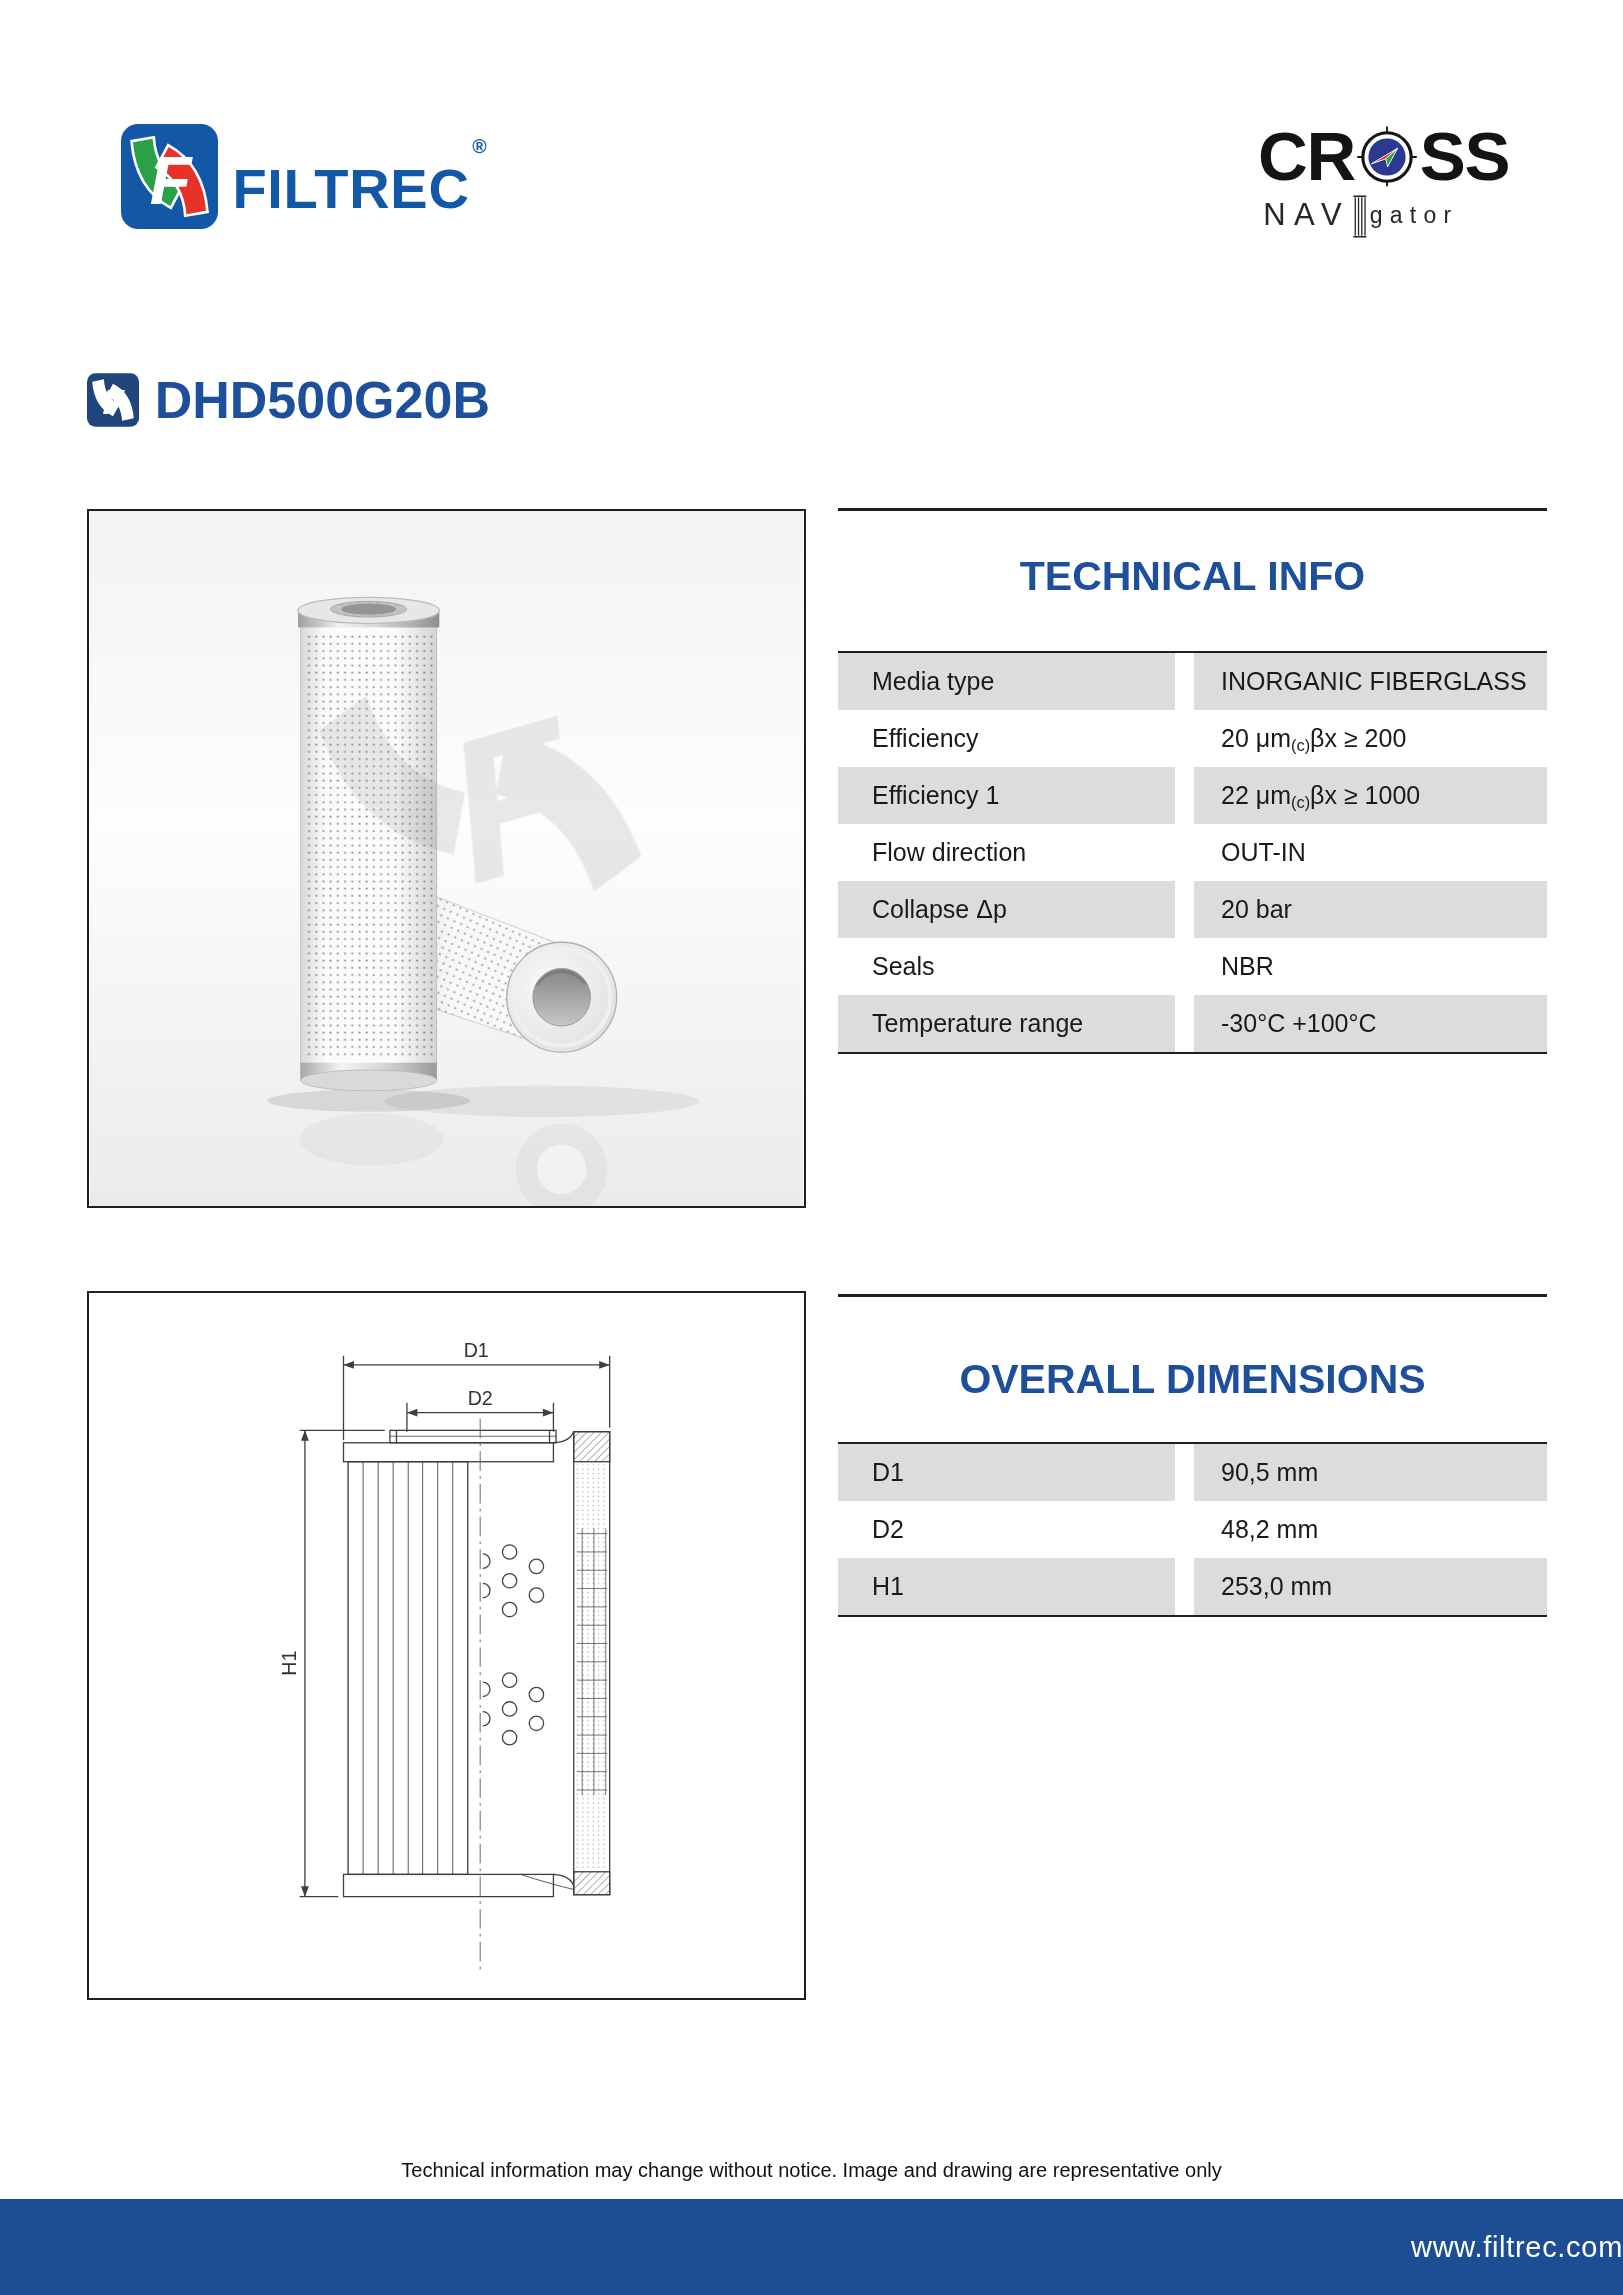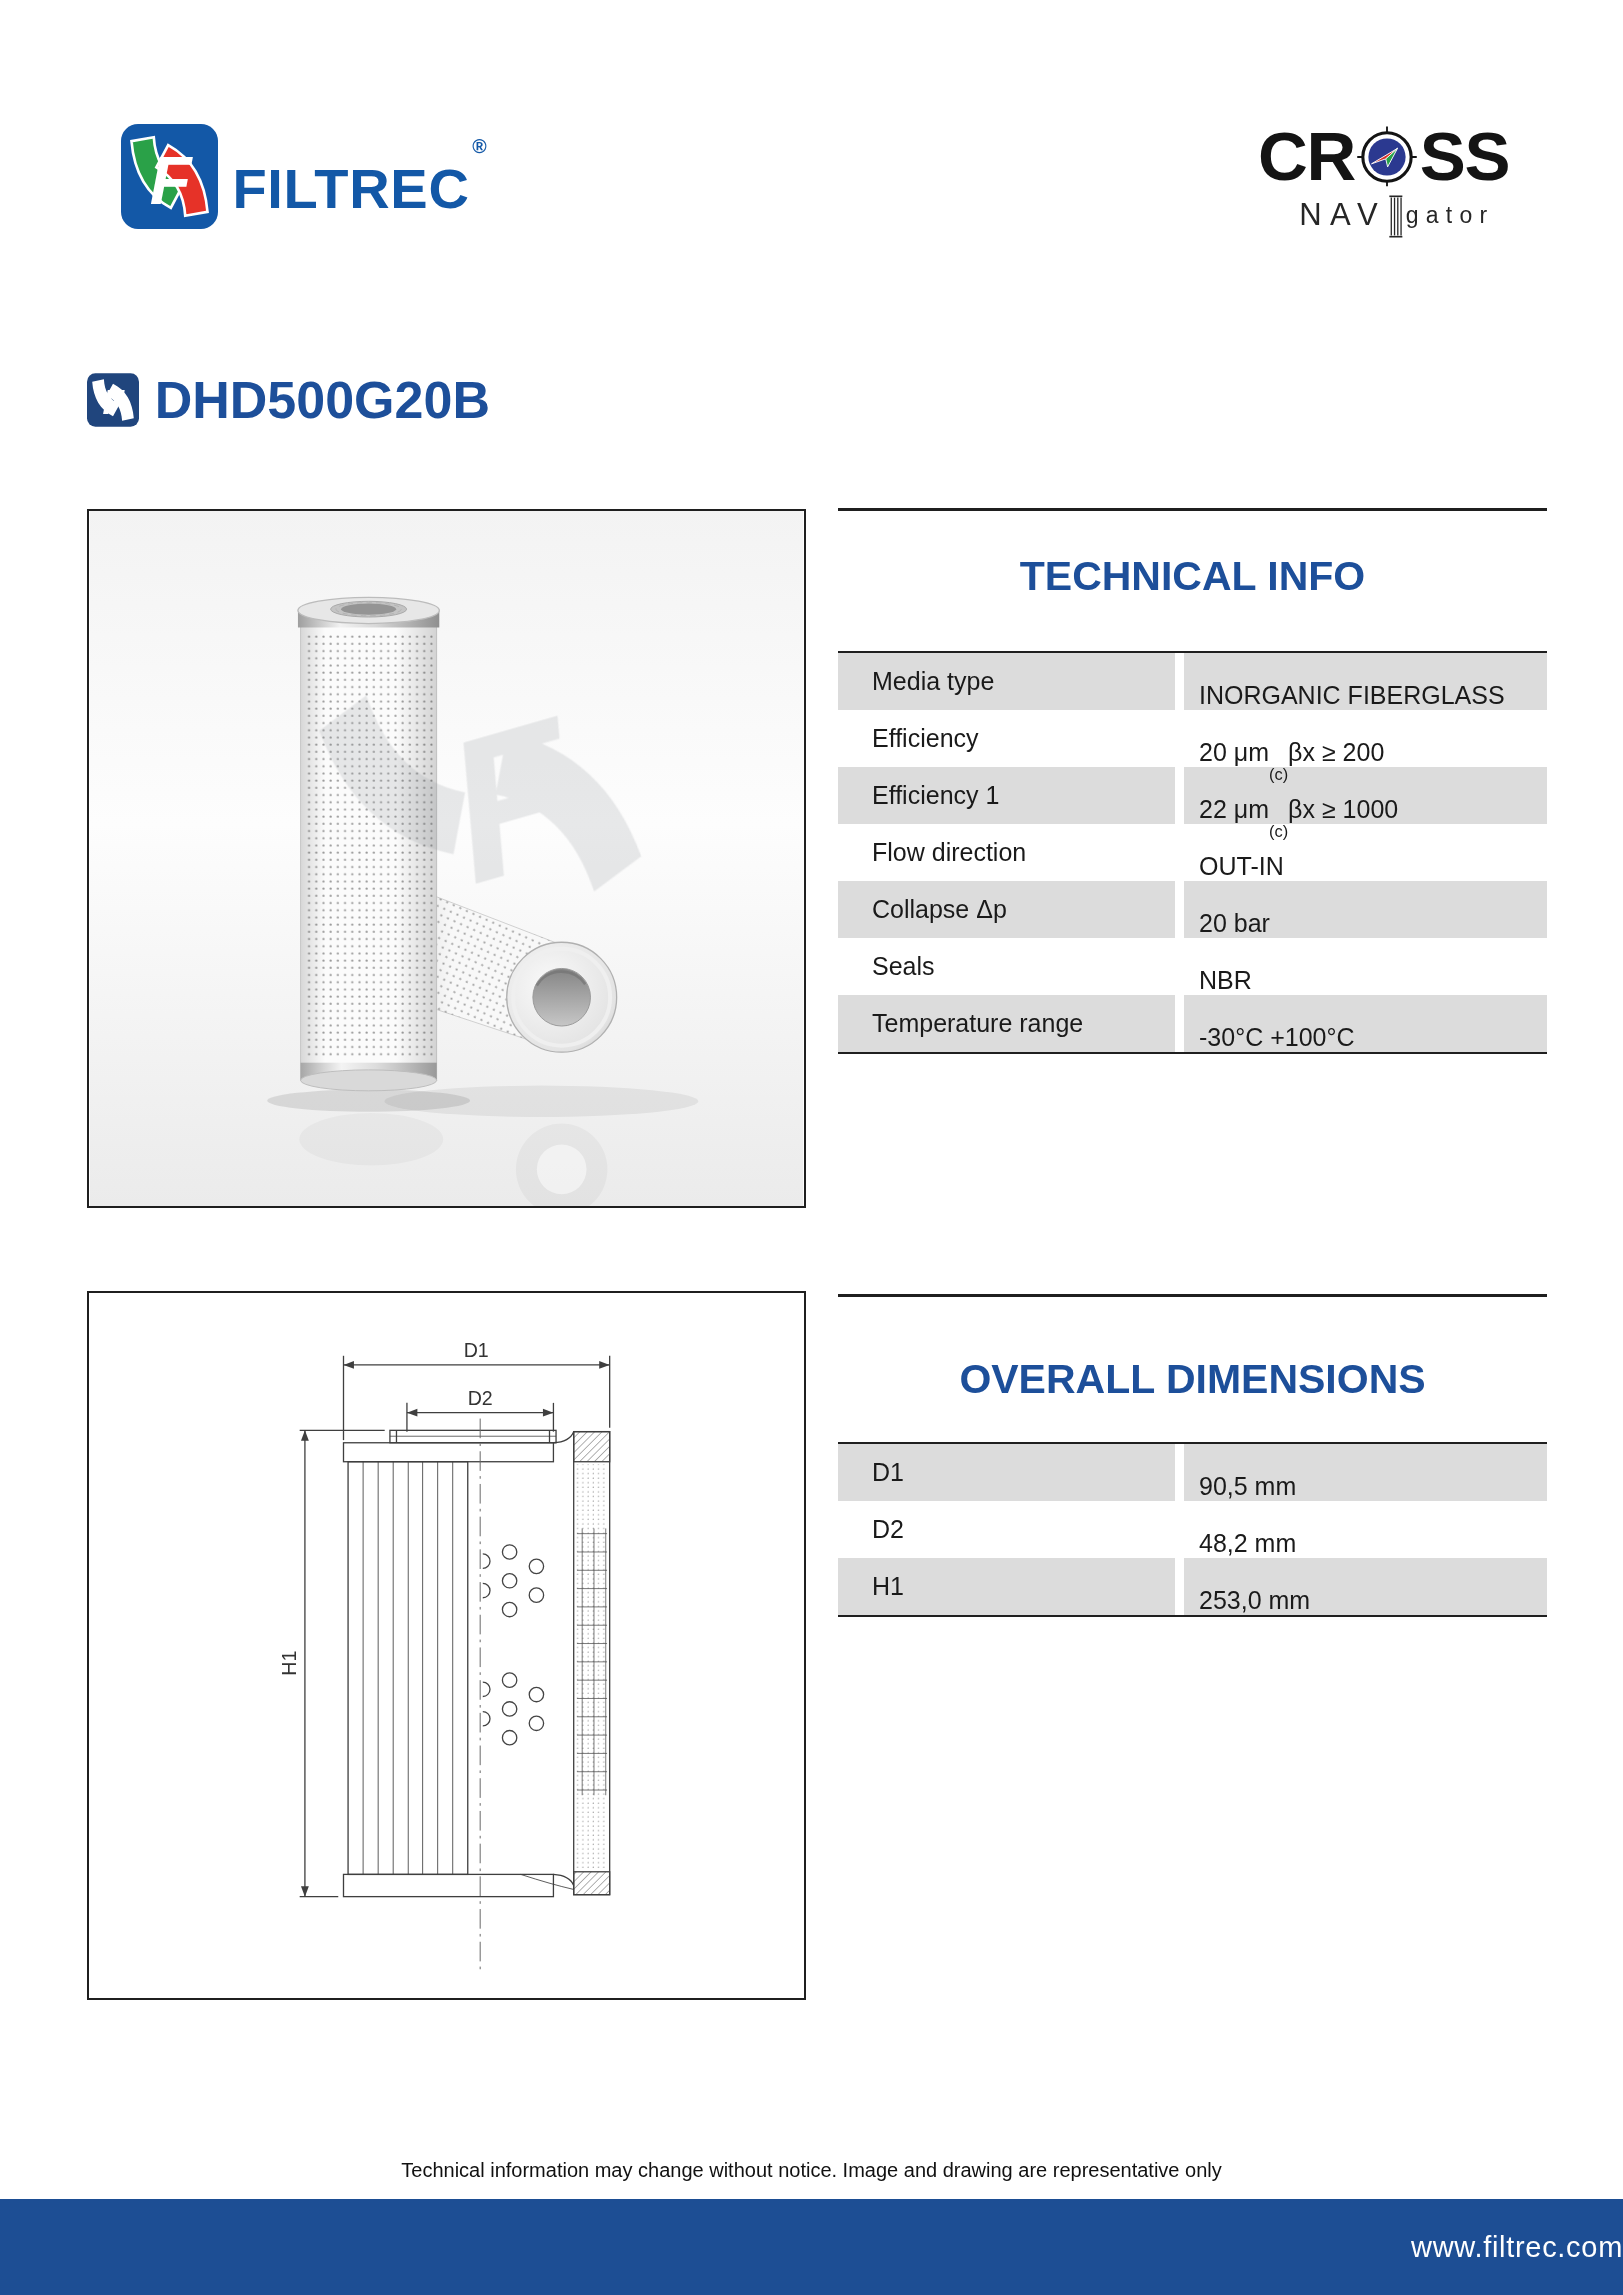--- a/index.html
+++ b/index.html
@@ -21,21 +21,21 @@
   
   .filtrec-logo{position:absolute;left:121px;top:124px;display:flex;align-items:center;}
   .filtrec-logo .mark{width:97px;height:105px;}
   .filtrec-logo .word{margin-left:14.4px;font-size:56px;font-weight:700;letter-spacing:0.7px;color:var(--logo-blue);line-height:1;padding-top:25px;}
   .filtrec-logo .reg{font-size:19.6px;font-weight:700;color:var(--logo-blue);vertical-align:super;position:relative;top:-30px;left:2.6px;}
 
   .cross-logo{position:absolute;left:1258px;top:122px;width:262px;}
   .cross-line1{display:flex;align-items:center;font-size:69px;font-weight:700;letter-spacing:-1.3px;color:#141414;line-height:1;}
   .cross-line1 .compass{width:62px;height:62px;overflow:visible;margin:0 1.3px;}
   .cross-line2{display:flex;align-items:center;margin-top:2.6px;margin-left:5.2px;color:#262626;}
-  .cross-line2 .nav{font-size:31px;font-weight:400;letter-spacing:8.5px;margin-left:36px;}
+  .cross-line2 .nav{font-size:31px;font-weight:400;letter-spacing:8.5px;}
   .cross-line2 .gat{font-size:23px;font-weight:300;letter-spacing:7.2px;}
   .cross-line2 .column{width:15.7px;height:43px;margin:0 2px;position:relative;top:1.3px;overflow:visible;}
 
   
   .product-title{position:absolute;left:87px;top:373px;display:flex;align-items:center;}
   .product-title .picon{width:52px;height:54px;}
   .product-title h1{margin-left:15.7px;font-size:52px;font-weight:700;color:var(--accent);letter-spacing:0px;line-height:1;}
 
   
   .figure-box{position:absolute;left:87px;border:2px solid var(--line);background:#fff;}
@@ -50,21 +50,21 @@
   .rp-title{position:absolute;left:838px;width:709px;text-align:center;font-size:41px;font-weight:700;color:var(--accent);letter-spacing:0;}
   .rp-title.s1{top:553px;}
   .rp-title.s2{top:1356px;}
 
   .data-table{position:absolute;left:838px;width:709px;border-top:2.6px solid var(--line);border-bottom:2.6px solid var(--line);}
   .ti-table{top:651px;}
   .od-table{top:1442px;}
   .t-row{display:flex;height:57px;}
   .t-label,.t-value{display:flex;align-items:center;font-size:25px;color:var(--ink);}
   .t-label{width:337px;padding-left:34px;}
-  .t-value{flex:1;margin-left:9px;padding-left:15px;align-items:flex-end;}
+  .t-value{flex:1;margin-left:19px;padding-left:27px;}
   .t-row:nth-child(odd) .t-label,
   .t-row:nth-child(odd) .t-value{background:var(--row-gray);}
   .t-value sub{font-size:16.4px;line-height:0;position:relative;bottom:-6.5px;}
 
   
   .disclaimer{position:absolute;left:0;top:2159px;width:100%;text-align:center;font-size:20px;color:#111;}
   .footer-bar{position:absolute;left:0;top:2199px;width:100%;height:97px;background:var(--bar-blue);display:flex;align-items:center;justify-content:flex-end;}
   .footer-bar .site{color:#fff;font-size:29px;font-weight:400;letter-spacing:0.7px;}
 
   

